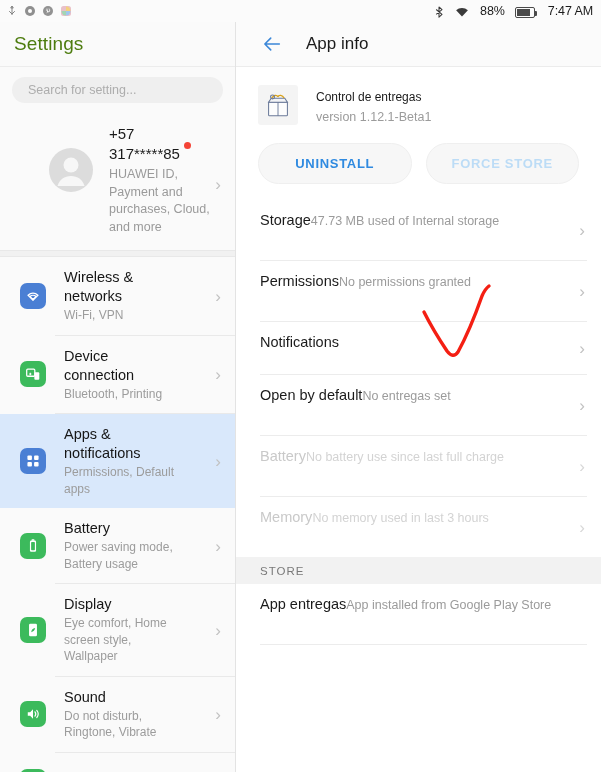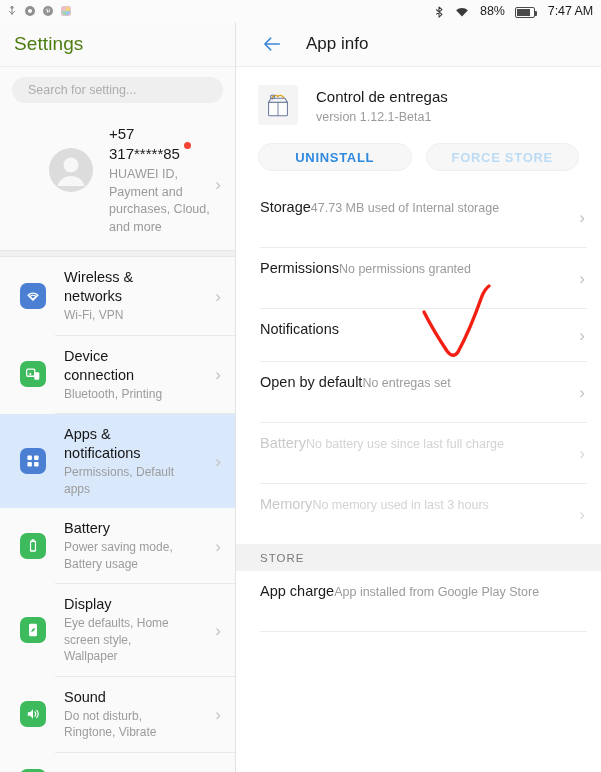--- a/index.html
+++ b/index.html
@@ -104,27 +104,27 @@
     height:45px; display:flex; align-items:center; padding-left:24px;
     border-bottom:1px solid #ececec; background:#fbfbfb;
   }
   .r-back { width:24px;height:24px;display:flex;align-items:center;justify-content:center;}
   .r-title { font-size:17px; color:#1b1b1b; margin-left:22px; }
 
   
   .apphead { display:flex; align-items:center; padding:18px 0 16px 22px; }
   .appicon { width:40px;height:40px;flex:none;display:flex;align-items:center;justify-content:center;background:#f4f4f4;border-radius:3px;}
   .appmeta { margin-left:18px; }
-  .appname { font-size:15px; color:#1a1a1a; line-height:20px; }
+  .appname { font-size:12px; color:#1a1a1a; line-height:20px; }
   .appver { font-size:12.5px; color:#9b9b9b; margin-top:3px; }
 
   
   .actions { display:flex; gap:14px; padding:2px 22px 16px 22px; }
   .btn {
-    flex:1; height:28px; border-radius:21px; background:#f7f7f7;
+    flex:1; height:41px; border-radius:21px; background:#f7f7f7;
     border:1px solid #efefef;
     display:flex;align-items:center;justify-content:center;
     font-size:13px; letter-spacing:.7px; color:#2f8ae0; font-weight:bold;
   }
   .btn.disabled { color:#bcdcf6; }
 
   
   .rows { padding:0; }
   .row { position:relative; padding:10px 40px 10px 24px; min-height:60px; display:flex; flex-direction:row; justify-content:flex-start;}
   .row .r1 { font-size:14.5px; color:#1b1b1b; line-height:20px; }
@@ -293,21 +293,21 @@
 
         <div class="sitem" style="min-height:76px">
           <span class="ico" style="background:#3cba5c">
             <svg viewBox="0 0 20 20" width="18" height="18">
                 <rect x="5.6" y="3" width="8.8" height="14" rx="1.5" fill="#fff"></rect>
                 <path d="M8 12.5c2.6-.6 4-2.1 4.4-4.6-2.7.4-4 1.9-4.4 4.6z" fill="#3cba5c"></path>
               </svg>
           </span>
           <div class="txt">
             <div class="t1">Display</div>
-            <div class="t2">Eye defaults, Home screen style, Wallpaper</div>
+            <div class="t2">Eye comfort, Home screen style, Wallpaper</div>
           </div>
           <span class="chev sc">›</span>
         </div>
         <div class="sdiv"></div>
 
         <div class="sitem">
           <span class="ico" style="background:#3cba5c">
             <svg viewBox="0 0 20 20" width="18" height="18">
                 <path d="M4.2 8h2.6L10 4.8v10.4L6.8 12H4.2z" fill="#fff"></path>
                 <path d="M12.2 7.6a4 4 0 0 1 0 4.8M14.2 6a6.4 6.4 0 0 1 0 8" fill="none" stroke="#fff" stroke-width="1.3" stroke-linecap="round"></path>
@@ -401,21 +401,21 @@
 
         <div class="row dim">
           <div class="r1">Memory</div>
           <div class="r2">No memory used in last 3 hours</div>
           <span class="chev rc">›</span>
         </div>
 
         <div class="sechead">STORE</div>
 
         <div class="row">
-          <div class="r1">App charge</div>
+          <div class="r1">App entregas</div>
           <div class="r2">App installed from Google Play Store</div>
         </div>
         <div class="rdiv"></div>
 
       </div>
     </div>
   </div>
 
   <svg class="annot" viewBox="0 0 601 772">
     <path d="M424 312 Q433 330 447 351 Q453 359 458 352 Q470 330 482 296 Q485 289 489 286" fill="none" stroke="#f41f13" stroke-width="3.4" stroke-linecap="round" stroke-linejoin="round"></path>

